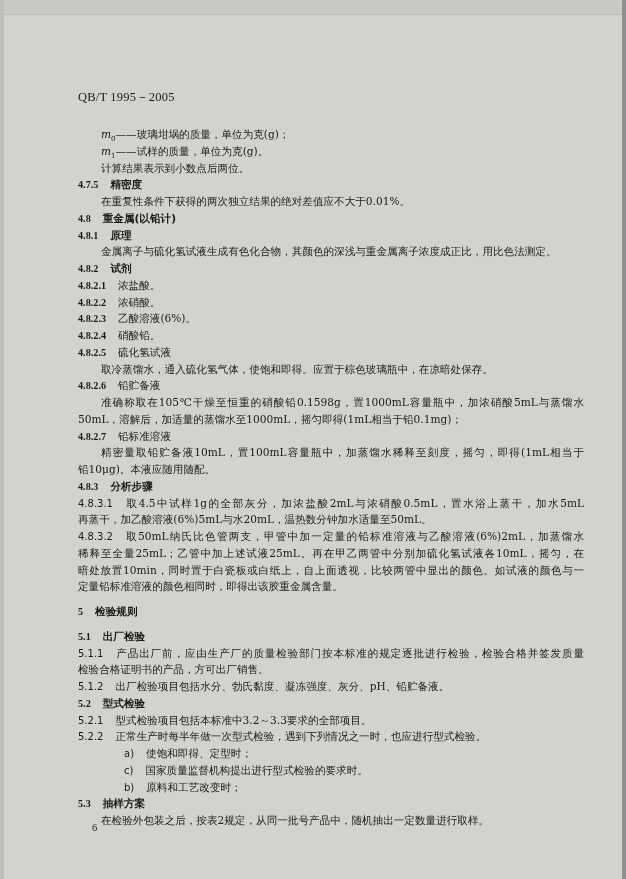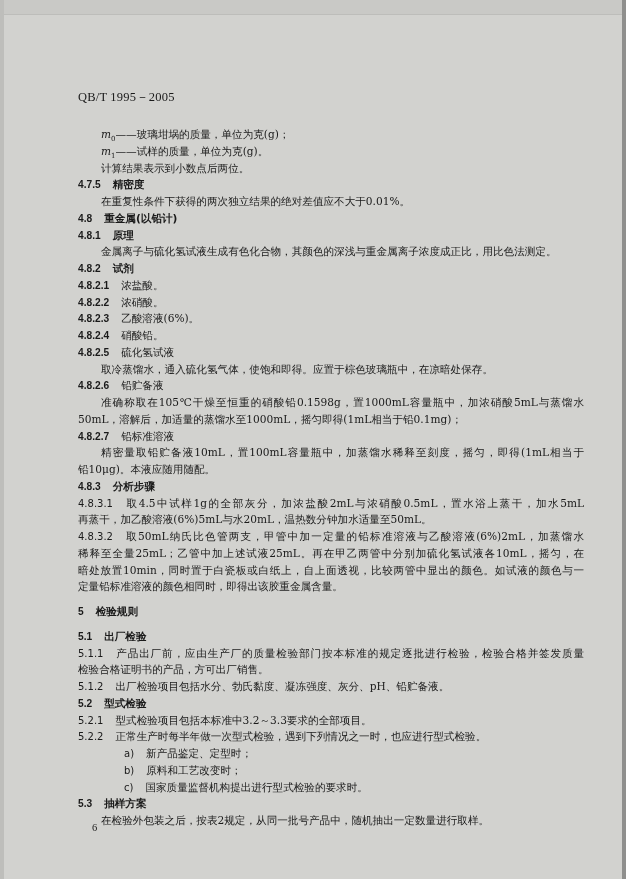--- a/index.html
+++ b/index.html
@@ -11,21 +11,21 @@
   }
   .scan-top { position:absolute; left:0; top:0; width:626px; height:14px; background:#c9c9c6; border-bottom:1px solid #bdbdba; }
   .scan-left { position:absolute; left:0; top:0; width:4px; height:879px; background:#bebebb; }
   .scan-right { position:absolute; right:0; top:0; width:4px; height:879px; background:#8f8f8d; }
   .page { position:absolute; left:78px; top:86px; width:506px; }
   .header { font-family:"Liberation Serif",serif; font-weight:normal; font-size:12.5px; height:22px; line-height:22px; margin-bottom:18px; letter-spacing:0.2px; }
   .line { font-size:10.6px; line-height:16.75px; height:16.75px; white-space:nowrap; }
   .indent1 { padding-left:23px; }
   .indent2 { padding-left:46px; }
   .h { font-family:"DejaVu Sans","Liberation Sans",sans-serif; font-weight:bold; font-size:10.6px; }
-  .num { font-family:Liberation Sans, sans-serif; font-size:10.2px; font-weight:bold; margin-right:12px; }
+  .num { font-family:Liberation Serif, serif; font-size:10.2px; font-weight:bold; margin-right:12px; }
   .num-plain { font-family:"DejaVu Sans","Liberation Sans",sans-serif; font-size:10px; margin-right:12px; }
   .sym { font-style:italic;text-align:right; }
   .sym sub { font-size:7px; font-style:normal; }
   .gap { height:8px; }
   .justify { white-space:normal; text-align:justify; text-align-last:justify; }
   .folio { position:absolute; left:92px; top:822px; font-size:10.5px; font-family:"Liberation Serif",serif; }
 </style>
 </head>
 <body>
 
@@ -71,21 +71,21 @@
     <div class="gap"></div>
     <div class="line h"><span class="num">5</span><span>检验规则</span></div>
     <div class="gap"></div>
     <div class="line h"><span class="num">5.1</span><span>出厂检验</span></div>
     <div class="line justify"><span class="num-plain">5.1.1</span><span>产品出厂前，应由生产厂的质量检验部门按本标准的规定逐批进行检验，检验合格并签发质量</span></div>
     <div class="line">检验合格证明书的产品，方可出厂销售。</div>
     <div class="line"><span class="num-plain">5.1.2</span><span>出厂检验项目包括水分、勃氏黏度、凝冻强度、灰分、pH、铅贮备液。</span></div>
     <div class="line h"><span class="num">5.2</span><span>型式检验</span></div>
     <div class="line"><span class="num-plain">5.2.1</span><span>型式检验项目包括本标准中3.2～3.3要求的全部项目。</span></div>
     <div class="line"><span class="num-plain">5.2.2</span><span>正常生产时每半年做一次型式检验，遇到下列情况之一时，也应进行型式检验。</span></div>
-    <div class="line indent2"><span class="num-plain">a)</span><span>新产品鉴定、定型时；</span></div>
+    <div class="line indent2"><span class="num-plain">a)</span><span>使饱和即得、定型时；</span></div>
+    <div class="line indent2"><span class="num-plain">c)</span><span>国家质量监督机构提出进行型式检验的要求时。</span></div>
     <div class="line indent2"><span class="num-plain">b)</span><span>原料和工艺改变时；</span></div>
-    <div class="line indent2"><span class="num-plain">c)</span><span>国家质量监督机构提出进行型式检验的要求时。</span></div>
     <div class="line h"><span class="num">5.3</span><span>抽样方案</span></div>
     <div class="line indent1">在检验外包装之后，按表2规定，从同一批号产品中，随机抽出一定数量进行取样。</div>
   </div>
 </div>
 
 <div class="folio">6</div>
 
 </body></html>

